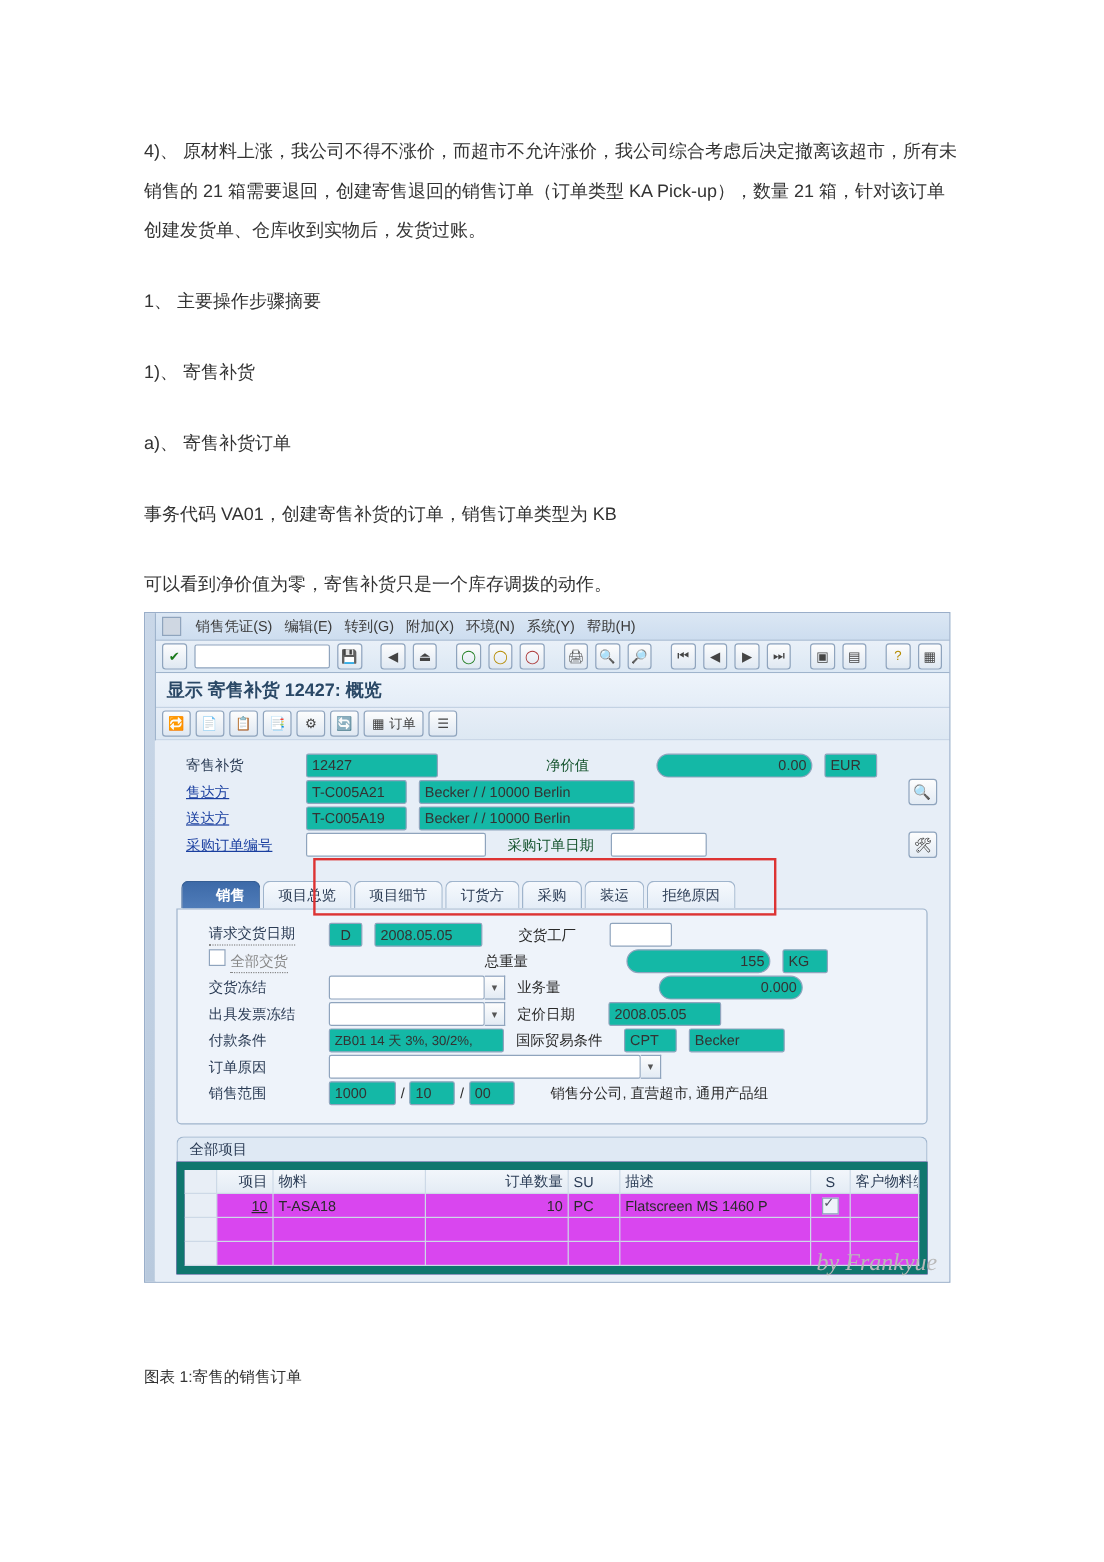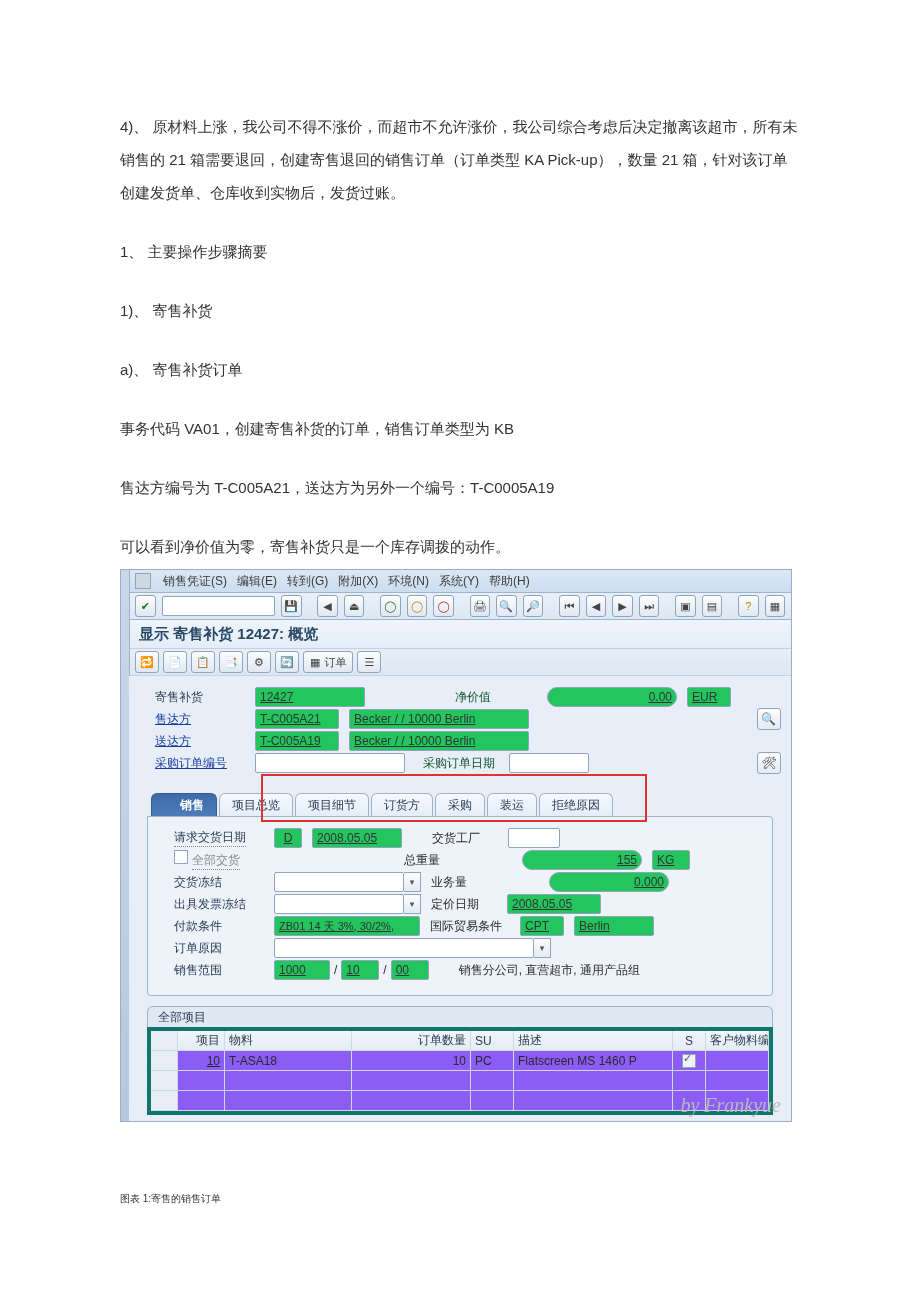--- a/index.html
+++ b/index.html
@@ -23,21 +23,21 @@
   
   .apptb{display:flex;align-items:center;height:26px;background:linear-gradient(#e7eef7,#dde8f3);border-bottom:1px solid #c3d2e3;padding:0 6px;gap:4px;}
   .apptb .ib{width:22px;}
   .apptb .ibw{width:auto;padding:0 6px;font-size:11px;color:#3b3b3b;}
   
   .form{background:#e7eef7;padding:10px 10px 6px 10px;}
   .row{display:flex;align-items:center;height:22px;margin-left:16px;}
   .lab{width:100px;color:#2b3c55;}
   .lab.link{color:#1a3fa0;text-decoration:underline;cursor:pointer;}
   .inp{height:18px;border:1px solid #8fa4bd;background:#fff;border-radius:2px;padding:0 4px;display:flex;align-items:center;font-size:12px;color:#333;}
-  .inp.ro{background:#22c55e;text-decoration:underline;}
+  .inp.ro{background:#14b8a6;}
   .gap{width:10px;}
   .mid-lab{width:72px;color:#14532d;text-align:left;}
   .rightnum{width:120px;justify-content:flex-end;border-radius:10px;}
   .curr{width:34px;}
   .smallbtn{width:22px;height:20px;border:1px solid #8fa4bd;border-radius:3px;background:linear-gradient(#fdfdfd,#e3ebf4);display:flex;align-items:center;justify-content:center;}
   .redbox1{position:absolute;border:2px solid #d33;}
   .redA{left:132px;top:98px;width:382px;height:44px;pointer-events:none;}
   
   .tabs{display:flex;align-items:flex-end;height:24px;margin-top:18px;padding-left:12px;gap:2px;}
   .tab{height:22px;padding:0 12px;border:1px solid #9fb4cc;border-bottom:none;border-radius:6px 6px 0 0;background:linear-gradient(#f6f9fd,#e4edf7);display:flex;align-items:center;color:#2b3c55;}
@@ -47,49 +47,48 @@
   .tabbody .lab{width:100px;}
   .mlab{width:76px;}
   .dot-underline{border-bottom:1px dotted #888;display:inline-block;}
   .chk{width:12px;height:12px;border:1px solid #8fa4bd;background:#fff;display:inline-block;margin-right:4px;}
   .dd{width:16px;height:18px;border:1px solid #8fa4bd;border-left:none;background:linear-gradient(#fdfdfd,#e3ebf4);display:flex;align-items:center;justify-content:center;font-size:9px;color:#555;}
   .sal-range{display:flex;align-items:center;gap:4px;}
   .sal-range .inp{width:46px;}
   
   .items-wrap{margin:10px 8px 0 8px;}
   .items-head{height:20px;background:#dfe9f4;border:1px solid #9fb4cc;border-bottom:none;border-radius:6px 6px 0 0;display:flex;align-items:center;padding:0 10px;color:#2b3c55;}
-  .grid{border:4px solid #0f766e;background:#8b5cf6;}
+  .grid{border:7px solid #0f766e;background:#d946ef;}
   .grow{display:flex;align-items:stretch;height:20px;}
   .gh{background:linear-gradient(#f2f6fb,#e3ebf4);color:#2b3c55;font-weight:normal;}
   .gc{border-right:1px solid #cdd9e7;border-bottom:1px solid #cdd9e7;padding:0 4px;display:flex;align-items:center;overflow:hidden;white-space:nowrap;}
   .gc.sel{width:18px;background:#e8eef6;}
   .c-item{width:38px;justify-content:flex-end;}
   .c-mat{width:118px;}
   .c-qty{width:110px;justify-content:flex-end;}
   .c-su{width:34px;}
   .c-desc{width:150px;}
   .c-s{width:24px;justify-content:center;}
   .c-cust{flex:1;}
   .chk2{width:12px;height:12px;border:1px solid #8fa4bd;background:#eef3fa;position:relative;}
   .chk2::after{content:"✓";position:absolute;left:0;top:-3px;font-size:11px;color:#556;}
   .watermark{position:absolute;right:10px;bottom:4px;font-size:20px;font-style:italic;color:#b9b9b9;font-family:Georgia,serif;pointer-events:none;}
   .leftedge{position:absolute;left:0;top:0;bottom:0;width:8px;background:linear-gradient(#c9d7e8,#b8c9dd);border-right:1px solid #9fb4cc;}
   .sap-shot .content{margin-left:8px;}
-  .caption{font-size:10px;color:#333;margin-top:70px;}
+  .caption{font-size:13px;color:#333;margin-top:70px;}
 </style>
 </head>
 <body>
 
 <div class="page">
   <p class="para">4)、 原材料上涨，我公司不得不涨价，而超市不允许涨价，我公司综合考虑后决定撤离该超市，所有未销售的 21 箱需要退回，创建寄售退回的销售订单（订单类型 KA Pick-up），数量 21 箱，针对该订单创建发货单、仓库收到实物后，发货过账。</p>
   <p class="para">1、 主要操作步骤摘要</p>
   <p class="para">1)、 寄售补货</p>
   <p class="para">a)、 寄售补货订单</p>
   <p class="para">事务代码 VA01，创建寄售补货的订单，销售订单类型为 KB</p>
-  <p class="para">售达方编号为 T-C005A21，送达方为另外一个编号：T-C0005A19</p>
   <p class="para" style="margin-bottom:4px">可以看到净价值为零，寄售补货只是一个库存调拨的动作。</p>
 
   <div class="sap-shot">
     <div class="leftedge"></div>
     <div class="content">
 
       <div class="menubar">
         <span class="sysicon"></span>
         <span>销售凭证(S)</span>
         <span>编辑(E)</span>
@@ -225,21 +224,21 @@
             <div class="mlab">定价日期</div>
             <div class="inp ro" style="width:84px">2008.05.05</div>
           </div>
           <div class="row">
             <div class="lab">付款条件</div>
             <div class="inp ro" style="width:136px;font-size:11px">ZB01 14 天 3%, 30/2%,</div>
             <div style="width:10px"></div>
             <div class="mlab" style="width:90px">国际贸易条件</div>
             <div class="inp ro" style="width:34px">CPT</div>
             <div class="gap"></div>
-            <div class="inp ro" style="width:70px">Berlin</div>
+            <div class="inp ro" style="width:70px">Becker</div>
           </div>
           <div class="row">
             <div class="lab">订单原因</div>
             <div class="inp" style="width:250px"></div>
               <div class="dd">▾</div>
           </div>
           <div class="row">
             <div class="lab">销售范围</div>
             <div class="sal-range">
               <div class="inp ro">1000</div>

